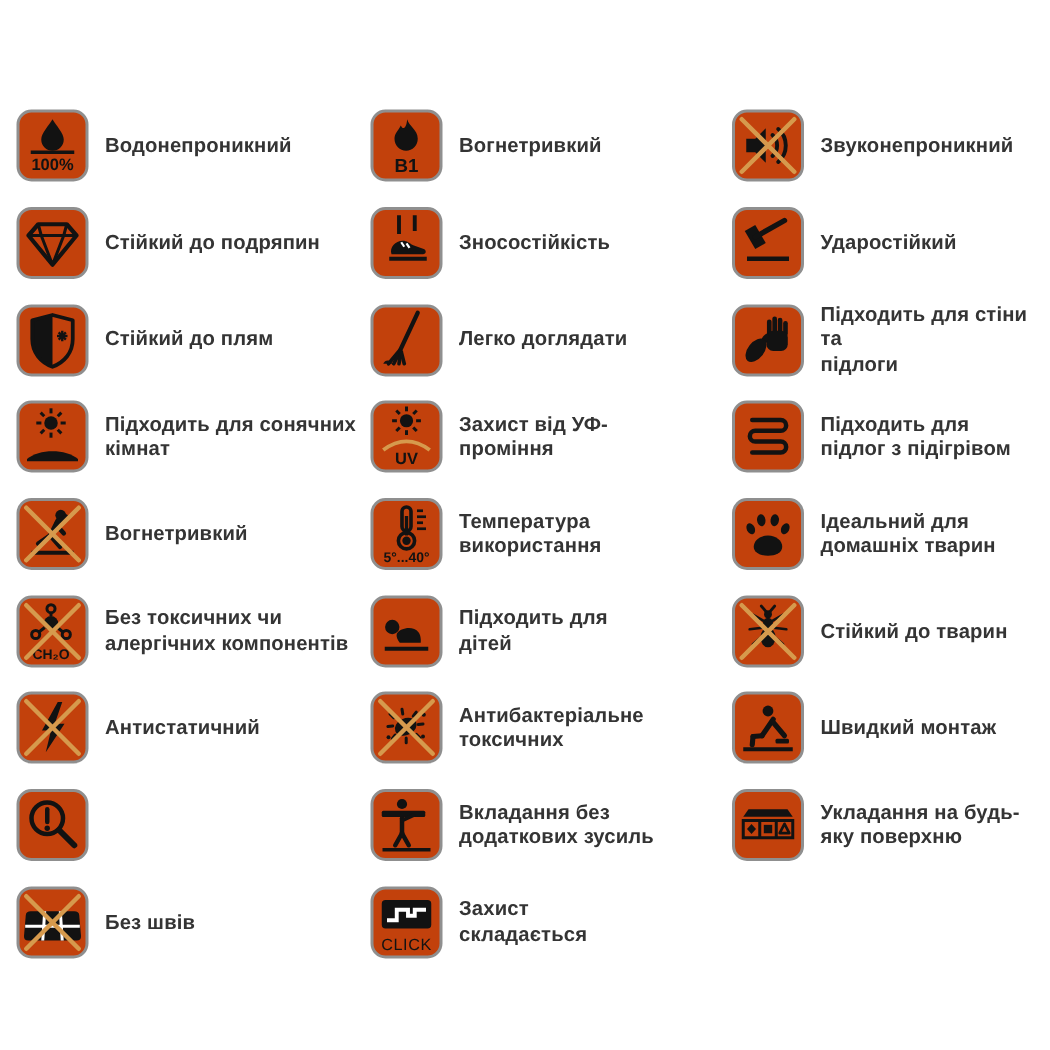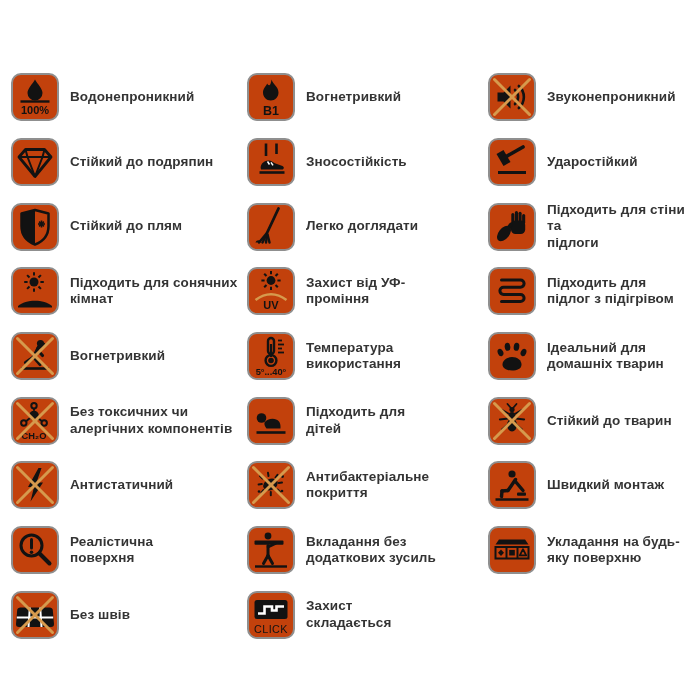--- a/index.html
+++ b/index.html
@@ -146,22 +146,20 @@
 
     <div class="item">
       <div class="icon-box">
         <svg viewBox="0 0 44 44">
           <circle class="s" stroke-width="3" cx="18.5" cy="17.5" r="10.5"></circle>
           <line x1="26.5" y1="25.5" x2="36.5" y2="35.5" stroke="#121212" stroke-width="4" stroke-linecap="round"></line>
           <line x1="18.5" y1="11.5" x2="18.5" y2="20" stroke="#121212" stroke-width="3" stroke-linecap="round"></line>
           <circle class="g" cx="18.5" cy="24.2" r="1.8"></circle>
         </svg>
       </div>
-      <div class="label">Реалістична
-поверхня</div>
     </div>
 
     <div class="item">
       <div class="icon-box">
         <svg viewBox="0 0 44 44">
           <path class="g" d="M7.5 14.5H36.5Q39.5 14.5 39.8 17L41 31Q41.2 34 38 34H6Q2.8 34 3 31L4.2 17Q4.5 14.5 7.5 14.5Z"></path>
           <g stroke="#fff" stroke-width="2">
             <line x1="3.8" y1="24.5" x2="40.2" y2="24.5"></line>
               <line x1="16.8" y1="14.5" x2="15.5" y2="34"></line>
               <line x1="27.2" y1="14.5" x2="28.5" y2="34"></line>
@@ -296,21 +294,21 @@
               <circle cx="10" cy="28.5" r="1.3"></circle>
               <circle cx="33" cy="28" r="1.3"></circle>
             </g>
           <g class="cross">
               <line x1="4.5" y1="4.5" x2="39.5" y2="39.5"></line>
               <line x1="39.5" y1="4.5" x2="4.5" y2="39.5"></line>
             </g>
         </svg>
       </div>
       <div class="label">Антибактеріальне
-покриття</div>
+токсичних</div>
     </div>
 
     <div class="item">
       <div class="icon-box">
         <svg viewBox="0 0 44 44">
           <circle class="g" cx="19" cy="8" r="3.4"></circle>
           <rect class="g" x="5.5" y="12.5" width="29" height="4.2" rx="1"></rect>
           <g stroke="#121212" stroke-width="3" stroke-linecap="round">
             <line x1="19" y1="17.5" x2="19" y2="27.5"></line>
               <line x1="19" y1="27.5" x2="14.5" y2="35.5"></line>

